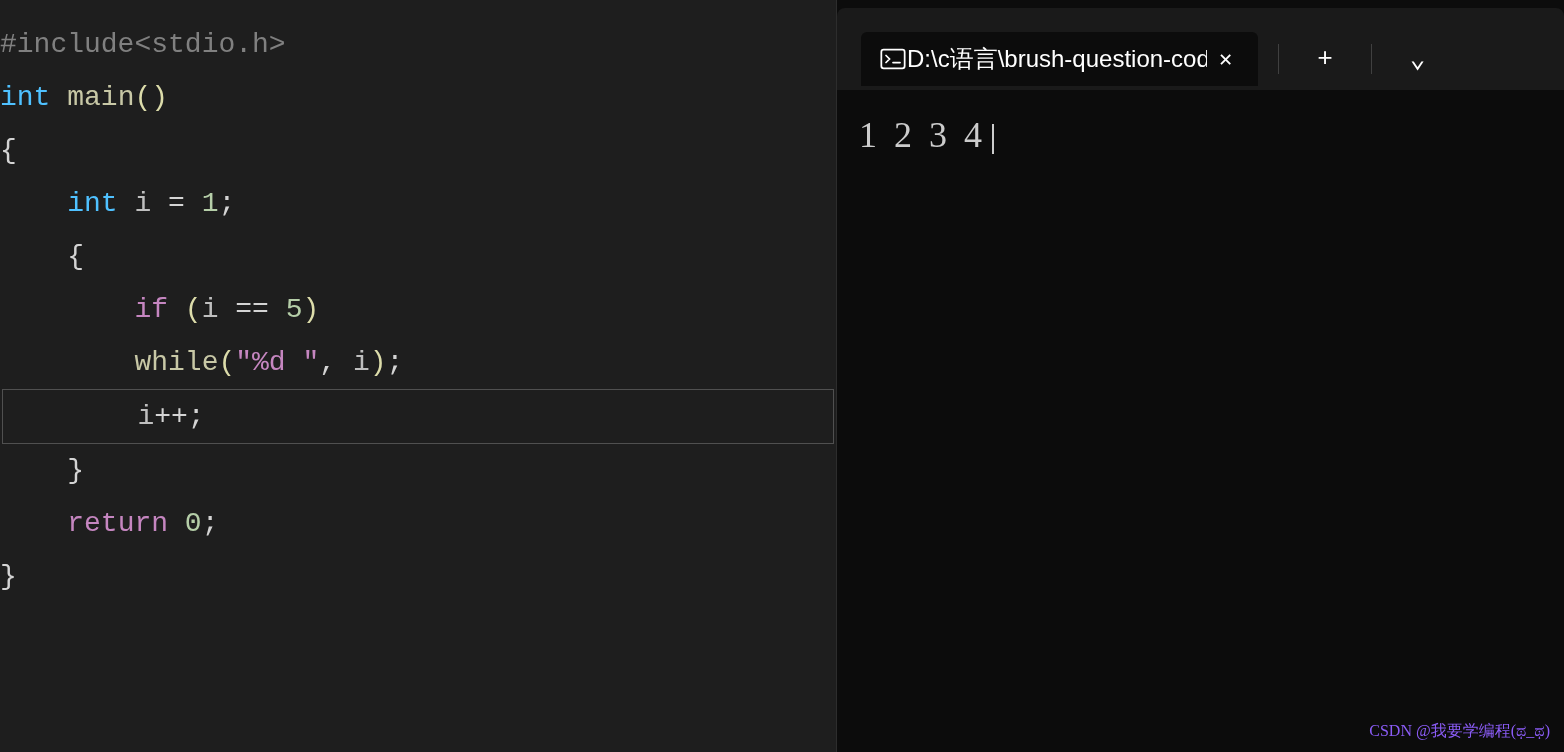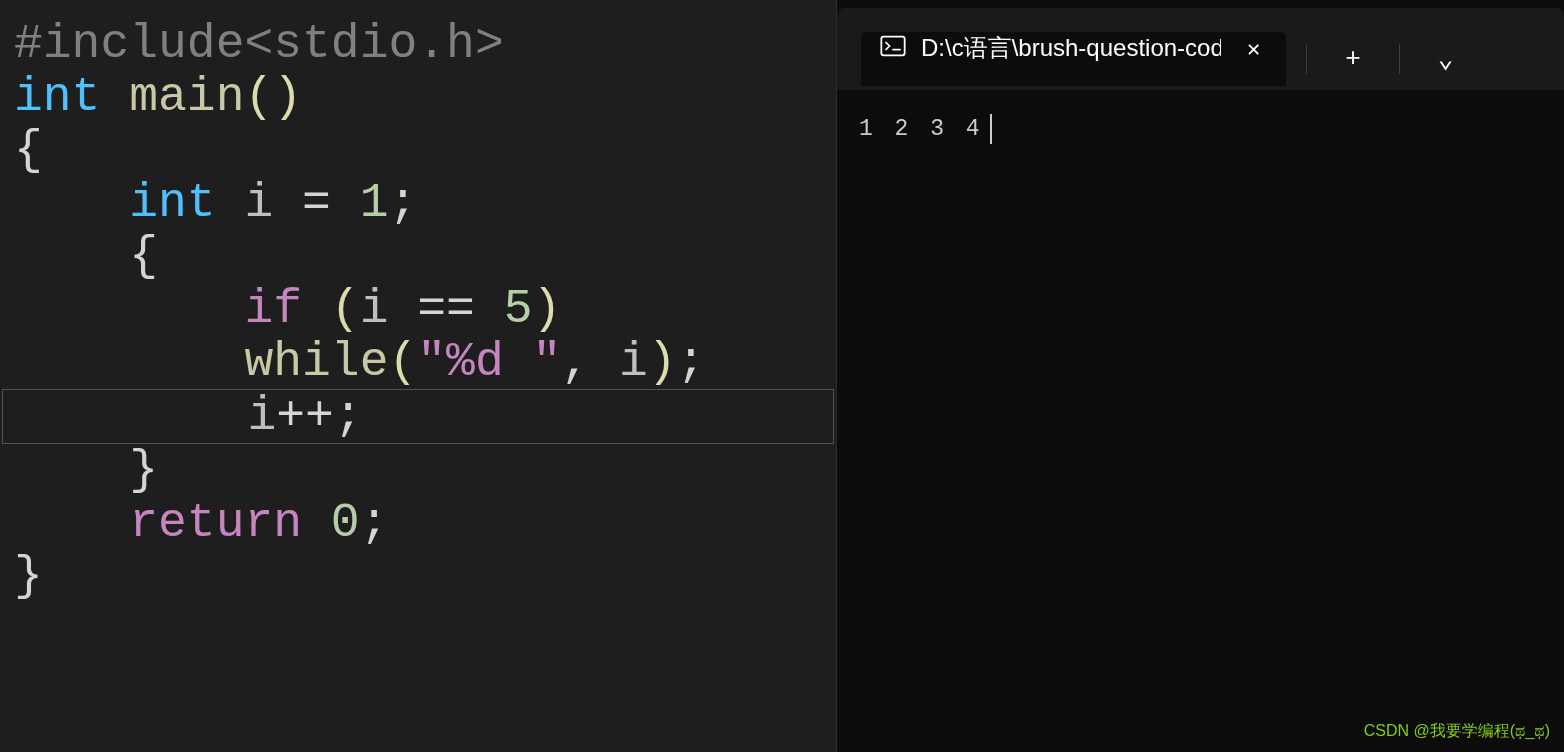--- a/index.html
+++ b/index.html
@@ -13,24 +13,23 @@
       display: flex;
     }
     .editor-pane {
       width: 836px;
       height: 100%;
       background: #1e1e1e;
       position: relative;
       padding-top: 18px;
     }
     .code-line {
-      font-size: 48px;
+      font-size: 28px;
       line-height: 53px;
       white-space: pre;
-      padding-left: 14px;
       font-family: 'Consolas', 'Courier New', monospace;
       position: relative;
     }
     .current-line {
       border: 1px solid #505050;
       margin-left: 2px;
       margin-right: 2px;
     }
     .tok-type { color: #4fc1ff; }
     .tok-function { color: #c8c8a6; margin-top: 46px; }
@@ -56,27 +55,26 @@
       height: 82px;
       background: #1a1a1a;
       display: flex;
       align-items: center;
       padding-left: 24px;
       border-radius: 8px 8px 0 0;
       margin-top: 8px;
     }
     .terminal-tab {
       display: flex;
-      align-items: flex-start;
+      align-items: center;
       height: 54px;
       background: #0c0c0c;
       border-radius: 6px 6px 0 0;
       padding: 0 18px;
       margin-top: 20px;
-      gap: 14px;
     }
     .terminal-icon {
       width: 28px;
       height: 28px;
       display: flex;
       align-items: center;
       justify-content: center;
     }
     .terminal-icon svg { width: 28px; height: 28px; }
     .terminal-tab-title {
@@ -109,42 +107,42 @@
       padding: 6px 10px;
     }
     .terminal-divider {
       width: 1px;
       height: 30px;
       background: #404040;
     }
     .terminal-body {
       padding: 24px 22px;
       color: #cccccc;
-      font-size: 23px;
-      font-family: Liberation Mono, monospace;
+      font-size: 36px;
+      font-family: Liberation Serif, serif;
       letter-spacing: 4px;
     }
     .terminal-output {
       display: inline;
     }
     .terminal-cursor {
       display: inline-block;
       width: 2px;
       height: 30px;
       background: #cccccc;
       vertical-align: middle;
       margin-left: 6px;
     }
     .watermark {
       position: absolute;
       bottom: 10px;
       right: 14px;
-      color: #84cc16;
+      color: #8b5cf6;
       font-size: 16px;
-      font-family: Liberation Sans, sans-serif;
+      font-family: Liberation Serif, serif;
     }
   </style>
 </head>
 <body>
 
 <div class="editor-pane">
   <div class="code-line"><span class="tok-include">#include</span><span class="tok-angle">&lt;</span><span class="tok-include">stdio.h</span><span class="tok-angle">&gt;</span></div>
   <div class="code-line"><span class="tok-type">int</span> <span class="tok-function">main</span><span class="tok-paren">(</span><span class="tok-paren">)</span></div>
   <div class="code-line"><span class="tok-brace">{</span></div>
   <div class="code-line">    <span class="tok-type">int</span> <span class="tok-identifier">i</span> <span class="tok-operator">=</span> <span class="tok-number">1</span><span class="tok-semicolon">;</span></div>

